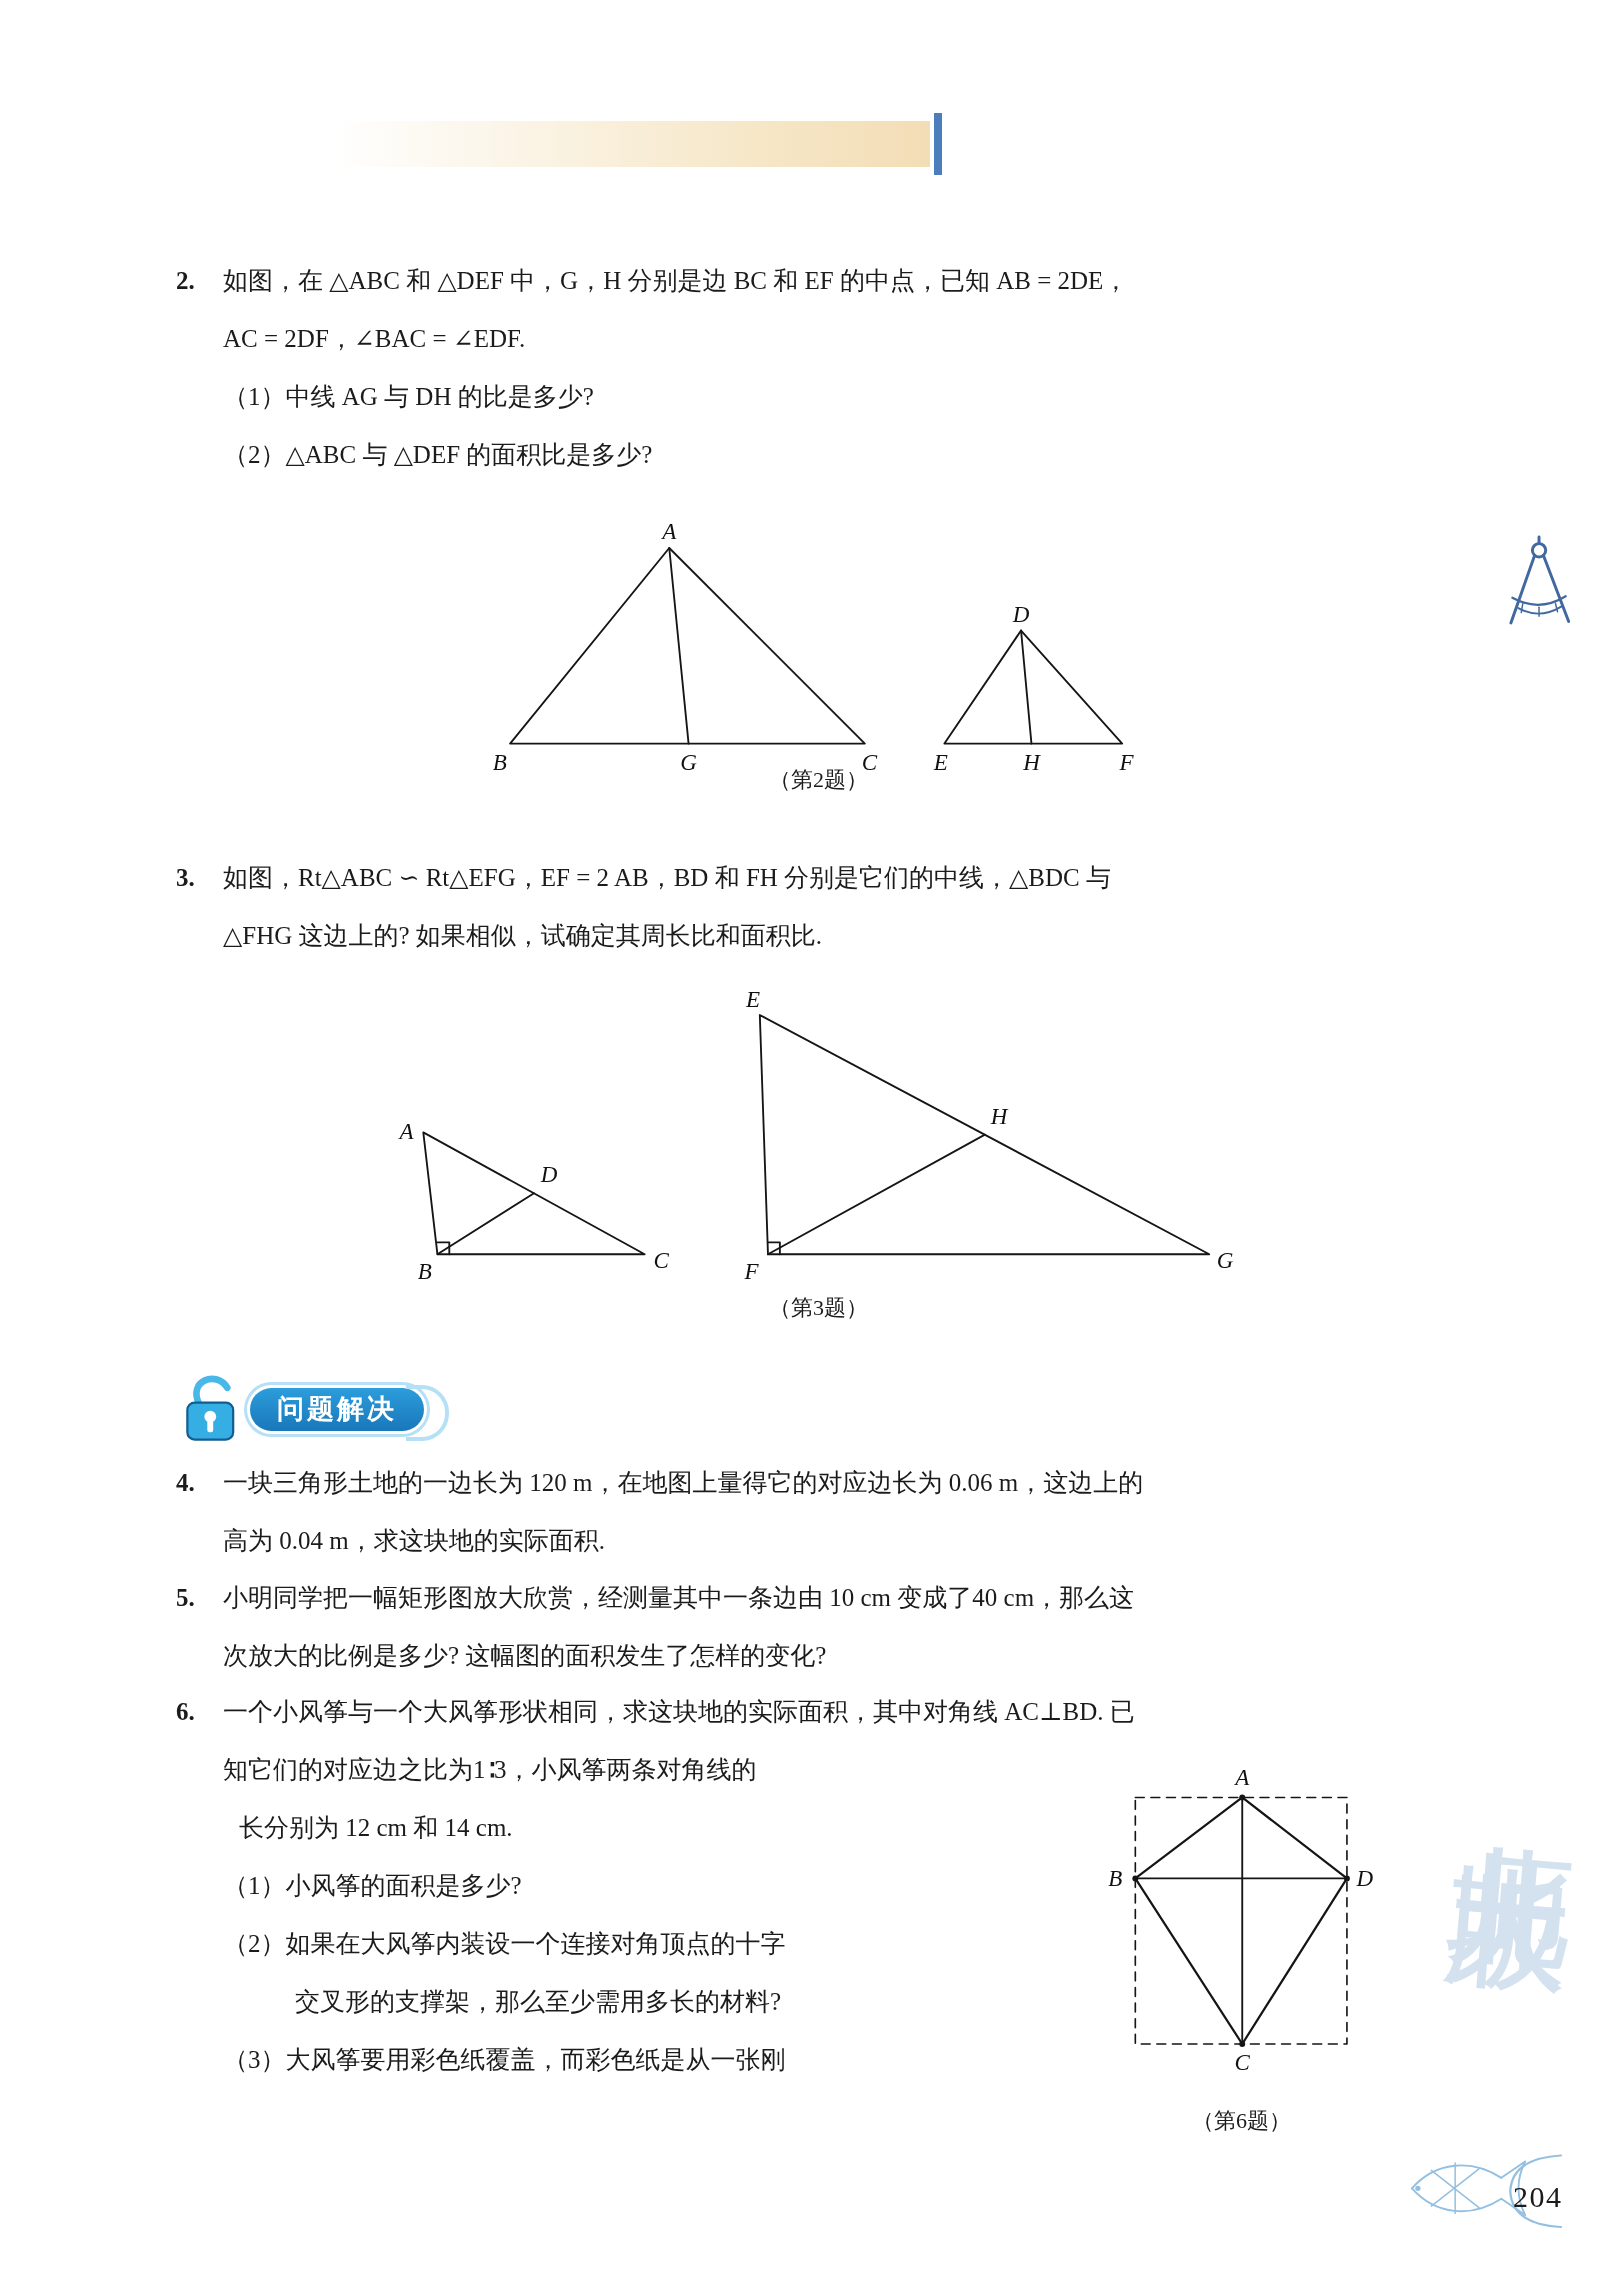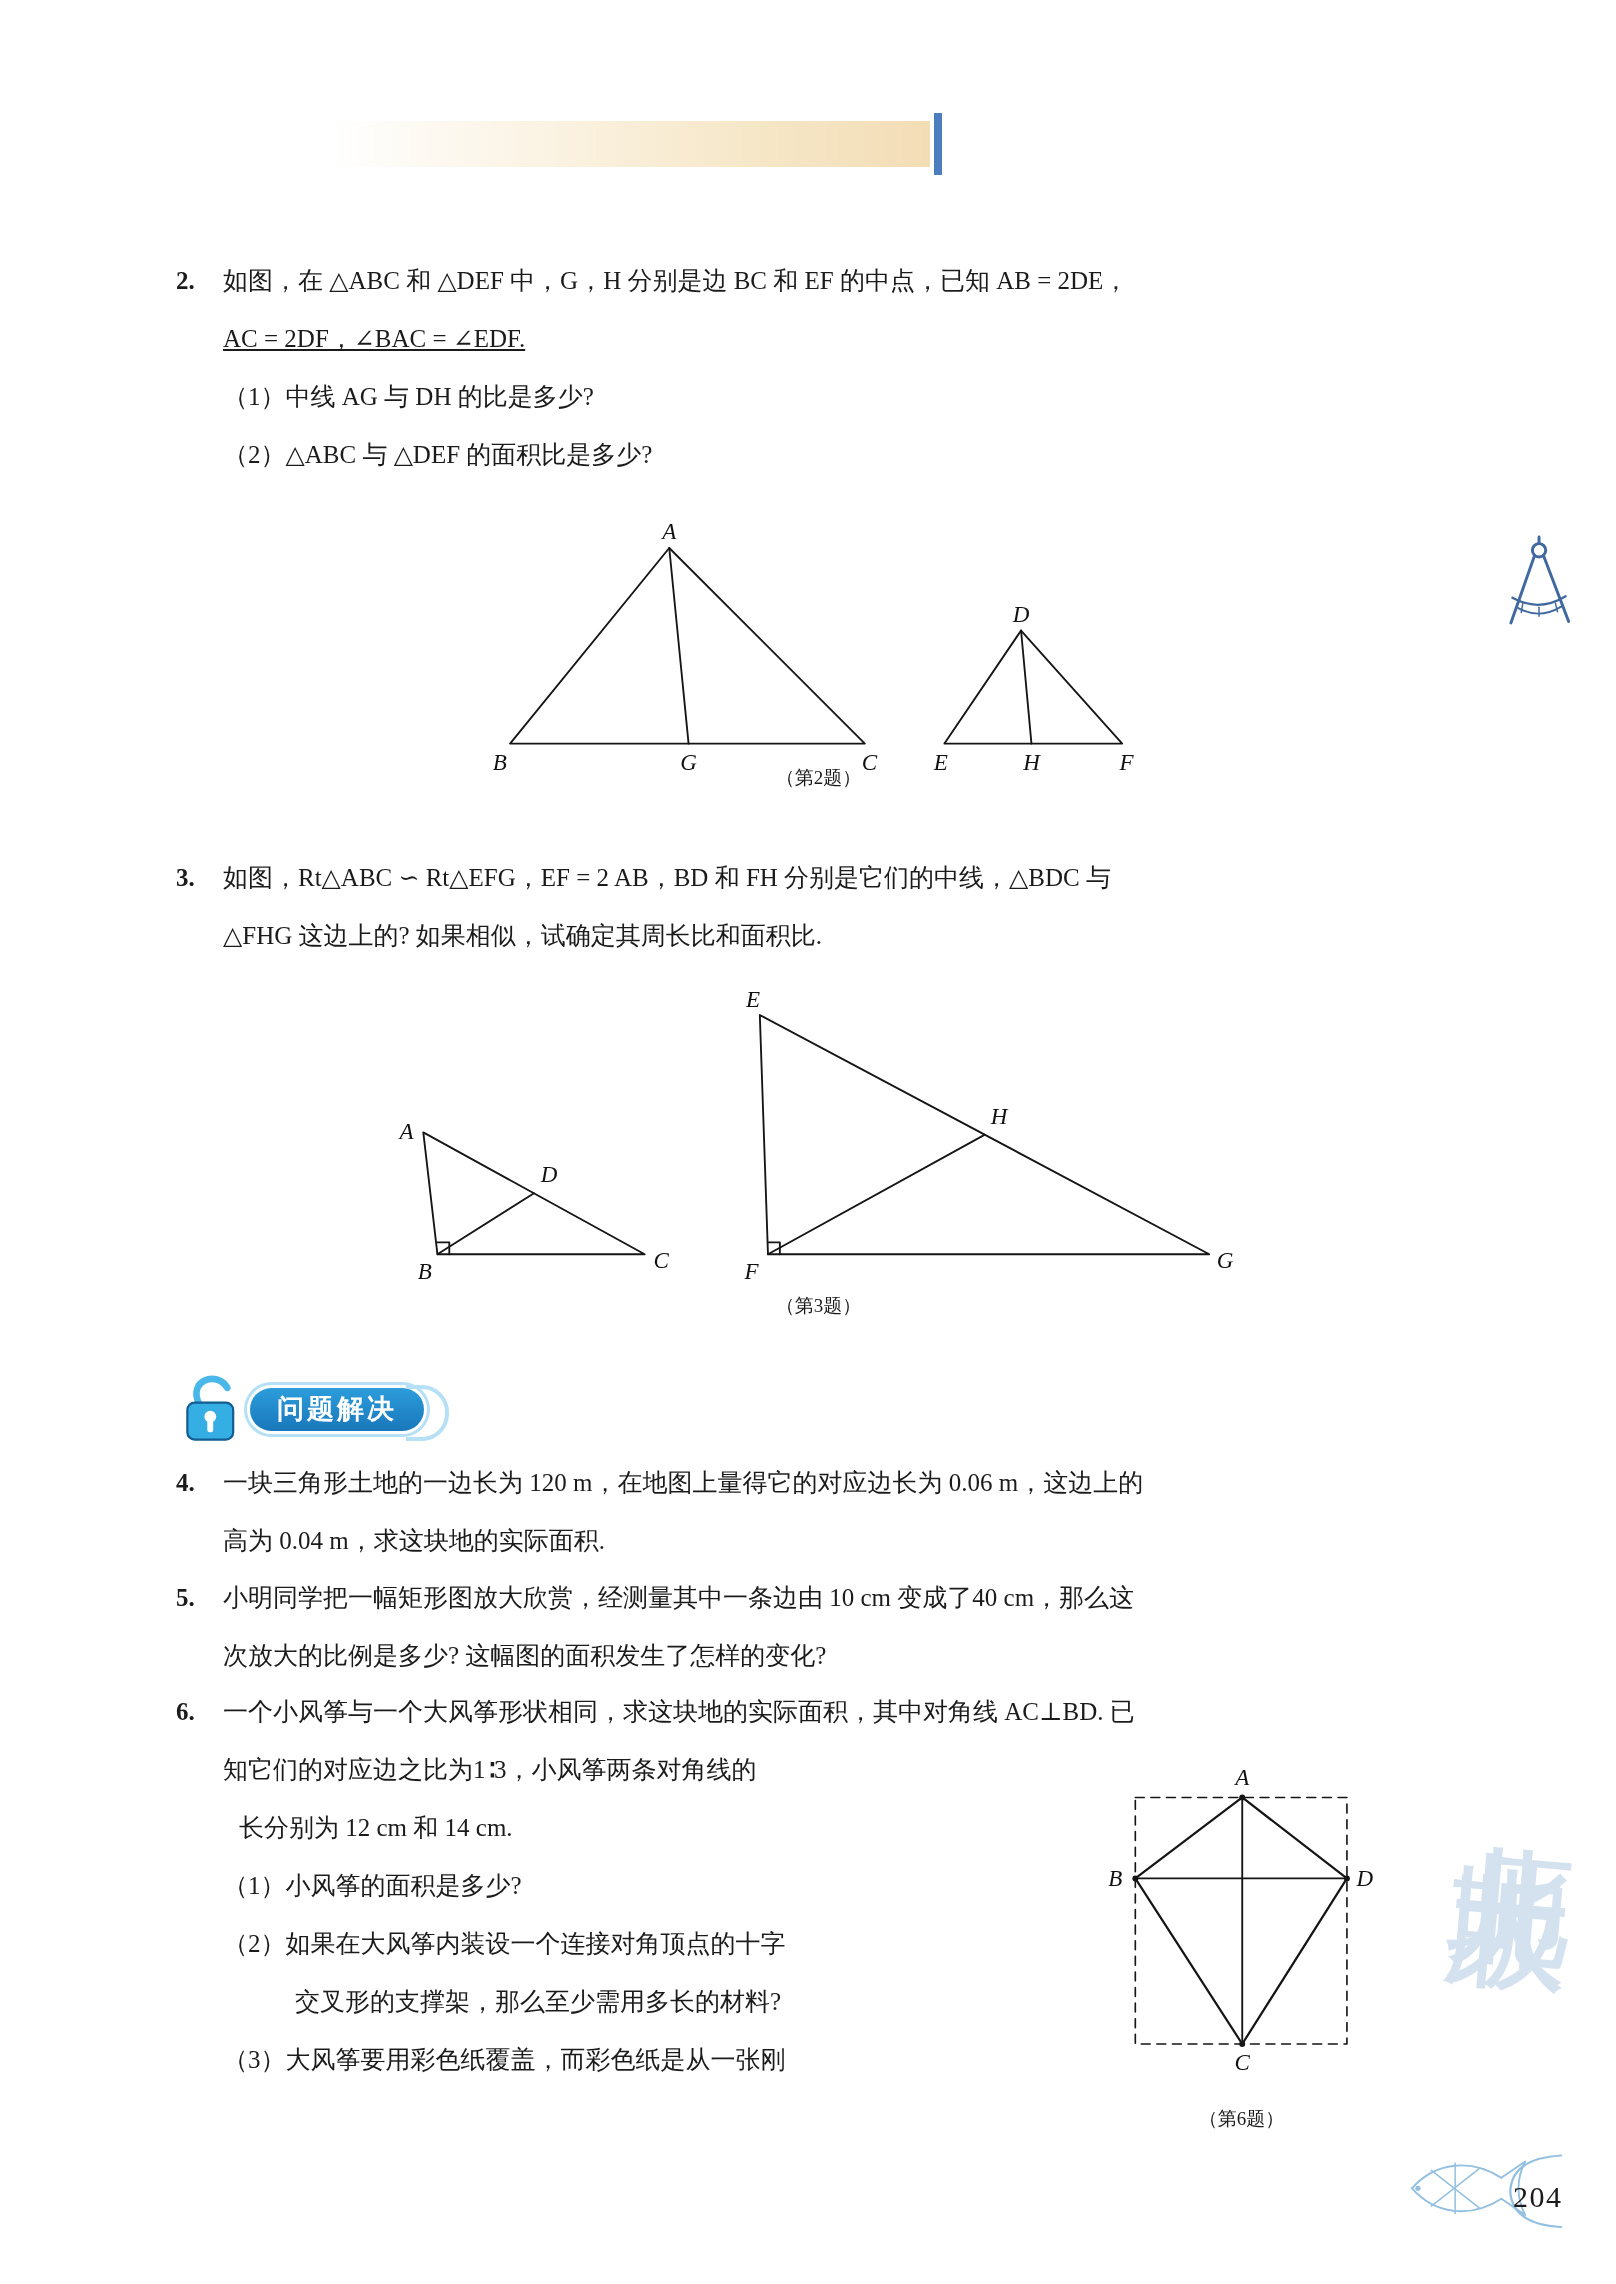--- a/index.html
+++ b/index.html
@@ -21,21 +21,21 @@
   .hdr-banner {
     left:956px; top:121px; width:571px; height:46px; background:#4c7dbd;
     color:#ffffff; font-family:"Liberation Sans","DejaVu Sans",sans-serif;
     font-weight:bold; font-size:31px; line-height:46px; padding-left:25px; letter-spacing:4.5px;
   }
 
   
   .problem { position:absolute; width:1324px; }
   .line { line-height:58px; white-space:nowrap; font-size:25px; }
   .pnum { display:inline-block; width:47px; font-weight:bold; }
-  .caption { position:absolute; width:223px; text-align:center; font-size:19px; }
+  .caption { position:absolute; width:223px; text-align:center; font-size:22px; }
 
   
   .vlabel text {
     font-family:"Liberation Serif","DejaVu Serif",serif;
     font-style:italic; font-size:31px; fill:#111111;
   }
   .figstroke { stroke:#151515; stroke-width:2.5; fill:none; stroke-linejoin:round; stroke-linecap:round; }
 
   
   .badge {
@@ -81,21 +81,21 @@
       <line x1="44" y1="94" x2="42" y2="106" stroke-width="2"></line>
       <line x1="66" y1="99" x2="66" y2="111" stroke-width="2"></line>
       <line x1="88" y1="93" x2="91" y2="105" stroke-width="2"></line>
     </g>
   </svg>
 
   <div class="problem" style="left:176px; top:252px;">
     <div class="line">
       <span class="pnum">2.</span><span>如图，在 △ABC 和 △DEF 中，G，H 分别是边 BC 和 EF 的中点，已知 AB = 2DE，</span>
     </div>
-    <div class="line" style="padding-left:47px;text-decoration:underline;">AC = 2DF，∠BAC = ∠EDF.</div>
+    <div class="line" style="padding-left:47px;">AC = 2DF，∠BAC = ∠EDF.</div>
     <div class="line" style="padding-left:47px;">（1）中线 AG 与 DH 的比是多少?</div>
     <div class="line" style="padding-left:47px;">（2）△ABC 与 △DEF 的面积比是多少?</div>
   </div>
 
   <svg class="abs" style="left:461px; top:521px;" width="714" height="257" viewBox="0 0 960 345">
     <g class="figstroke">
       <polygon points="280,36 66,299 543,299"></polygon>
       <line x1="280" y1="36" x2="306" y2="299"></line>
       <polygon points="753,147 650,299 889,299"></polygon>
       <line x1="753" y1="147" x2="767" y2="299"></line>

